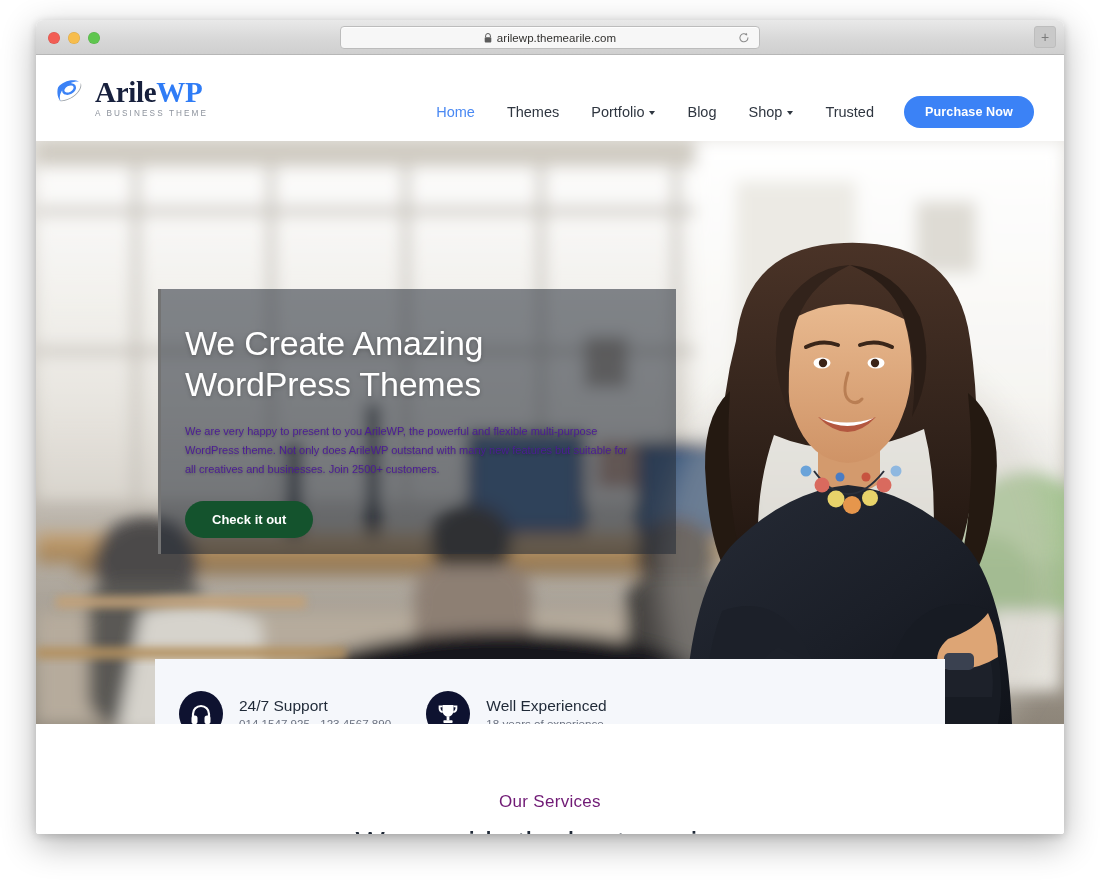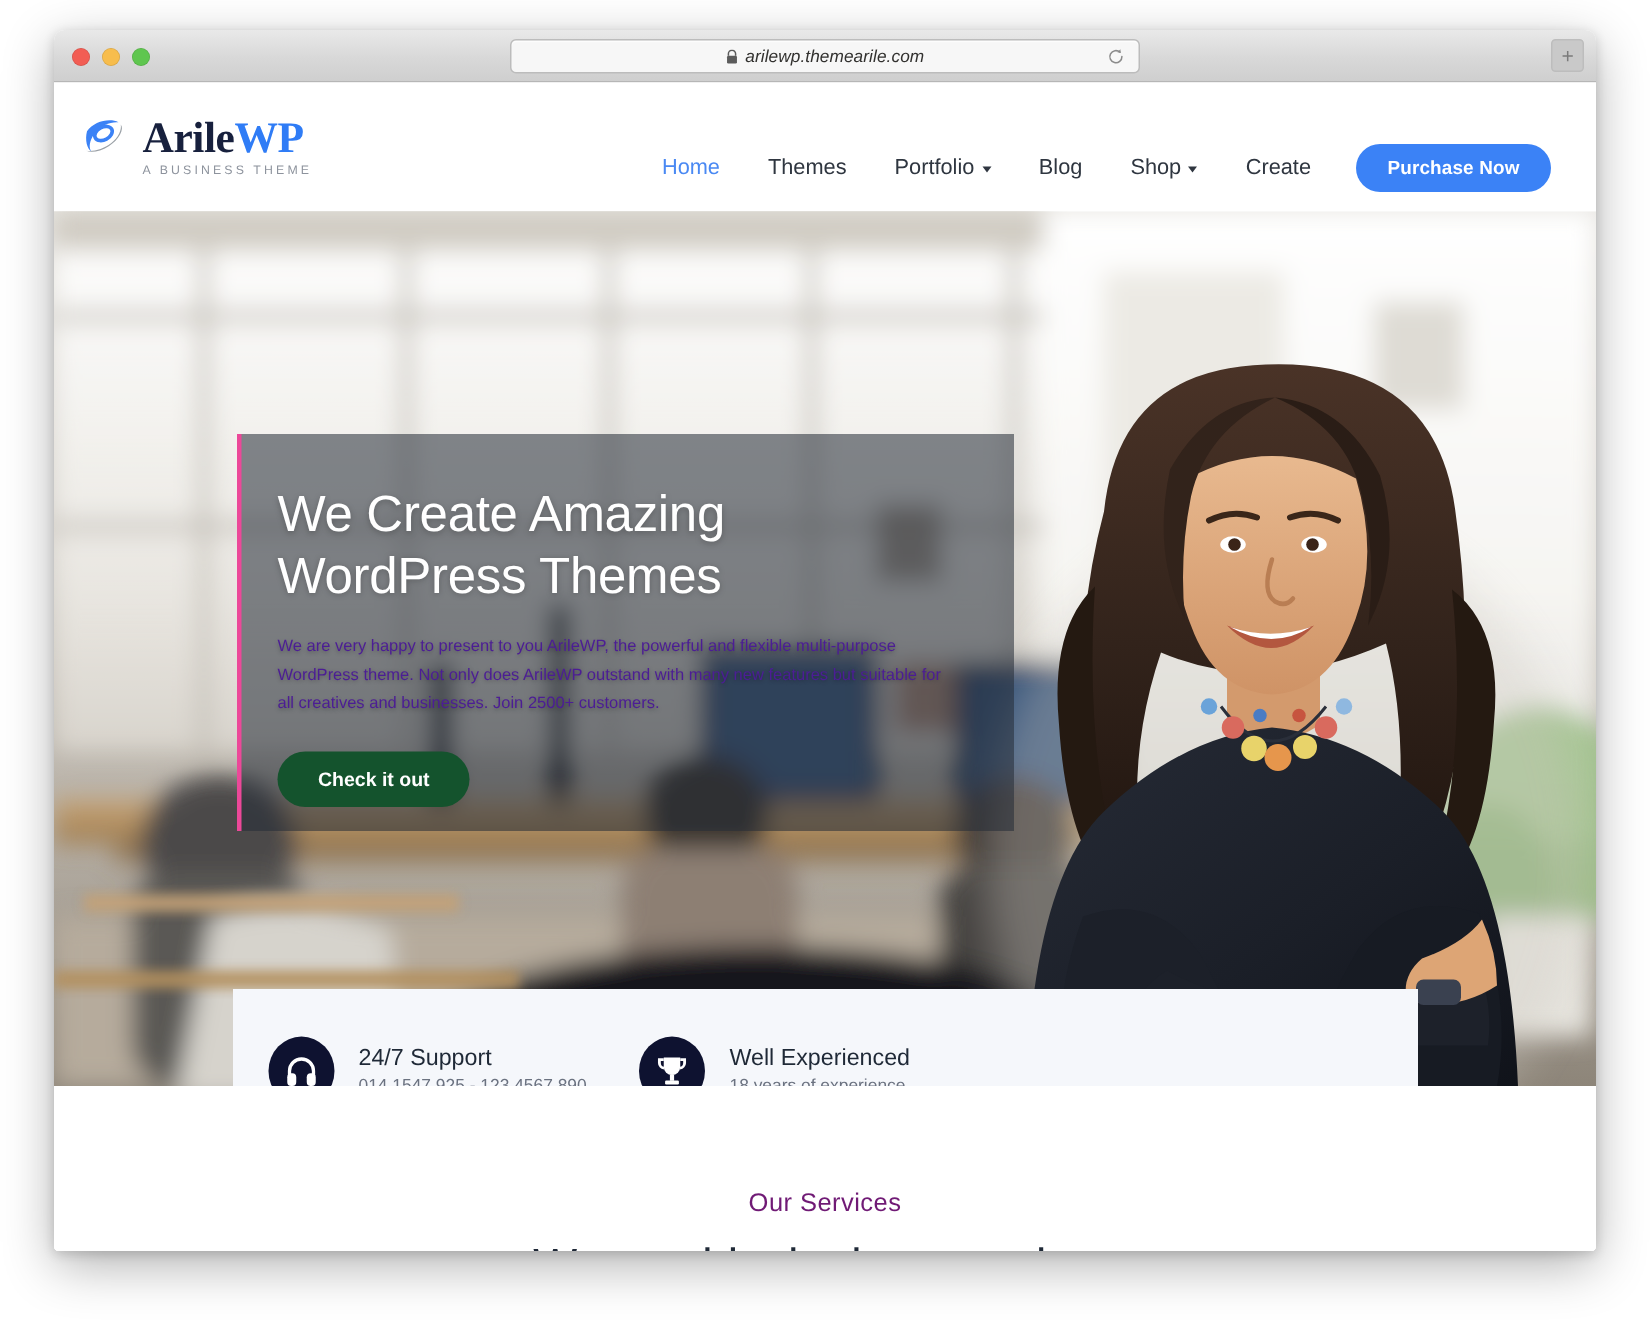--- a/index.html
+++ b/index.html
@@ -29,21 +29,21 @@
     display: flex; flex-direction: column;
   }
 
   
   .titlebar {
     position: relative;
     height: 35px;
     flex: 0 0 35px;
     background: linear-gradient(to bottom, #e9e9e9 0%, #d8d8d8 55%, #cfcfcf 100%);
     border-bottom: 1px solid #b6b6b6;
-    display: flex; align-items: center; font-style: italic;
+    display: flex; align-items: center;
   }
   .traffic-lights {
     position: absolute; left: 12px; top: 0; height: 35px;
     display: flex; align-items: center; gap: 8px;
   }
   .dot { width: 12px; height: 12px; border-radius: 50%; display:block; }
   .dot.red    { background: #f25d54; box-shadow: inset 0 0 0 0.5px rgba(0,0,0,.12); }
   .dot.yellow { background: #f7bd4d; box-shadow: inset 0 0 0 0.5px rgba(0,0,0,.12); }
   .dot.green  { background: #5fc64f; box-shadow: inset 0 0 0 0.5px rgba(0,0,0,.12); }
 
@@ -158,21 +158,21 @@
     position: absolute; inset: 0;
     overflow: hidden;
   }
   .hero-photo svg { position: absolute; inset: 0; width: 100%; height: 100%; display:block; }
 
   .hero-overlay-card {
     position: absolute;
     left: 122px; top: 148px;
     width: 518px; height: 265px;
     background: rgba(38,44,55,0.56);
-    border-left: 3px solid #ec4899;
+    border-left: 3px solid #737373;
     padding: 34px 38px 0 24px;
     z-index: 3;
   }
   .hero-title {
     color: #ffffff;
     font-size: 34px;
     font-weight: normal;
     line-height: 1.22;
     letter-spacing: -0.2px;
     text-shadow: 0 1px 4px rgba(0,0,0,.25);
@@ -312,21 +312,21 @@
             <span class="caret"></span>
           </a>
           <a class="nav-item">
             <span>Blog</span>
           </a>
           <a class="nav-item">
             <span>Shop</span>
             <span class="caret"></span>
           </a>
           <a class="nav-item">
-            <span>Create</span>
+            <span>Trusted</span>
           </a>
           <a class="purchase-btn">Purchase Now</a>
         </nav>
       </div>
 
       <div class="hero">
 
         <div class="hero-photo">
           <svg viewBox="0 0 1028 583" preserveAspectRatio="xMidYMid slice">
             <defs>

